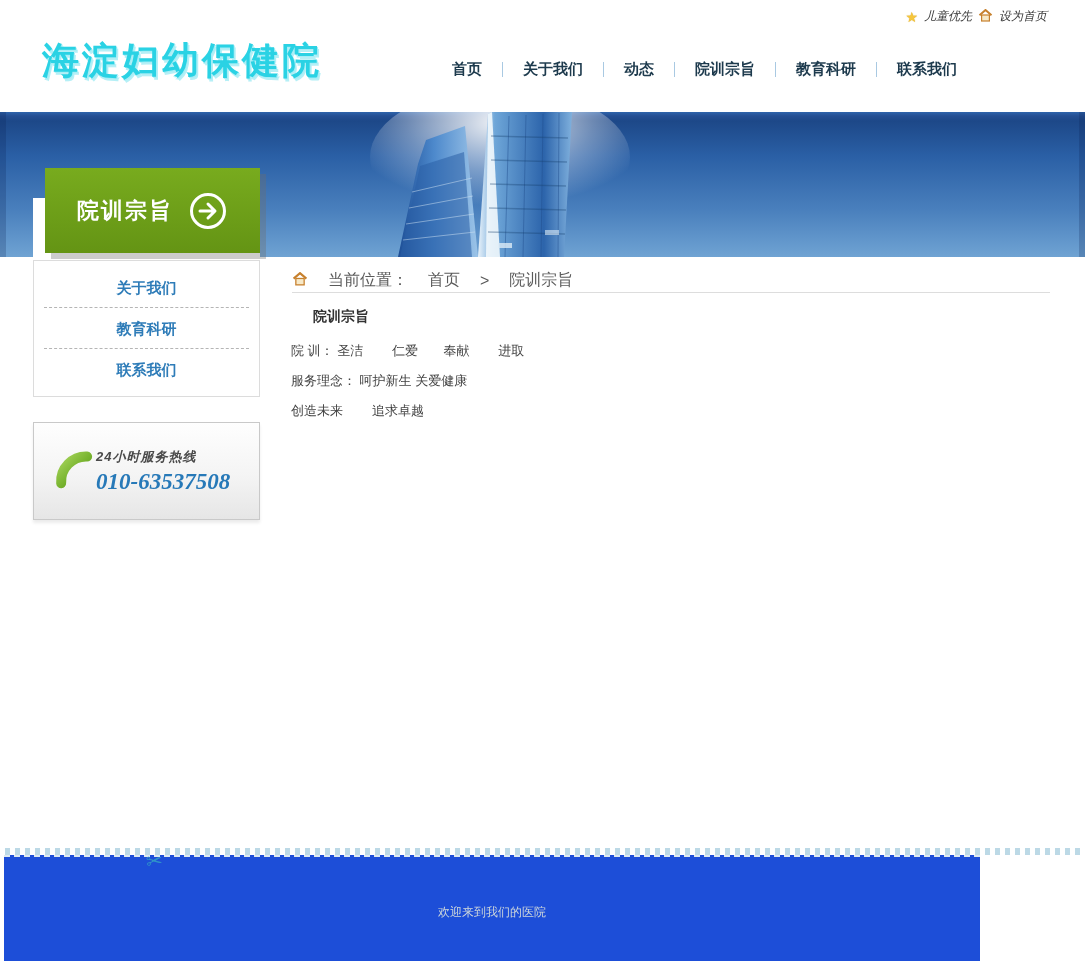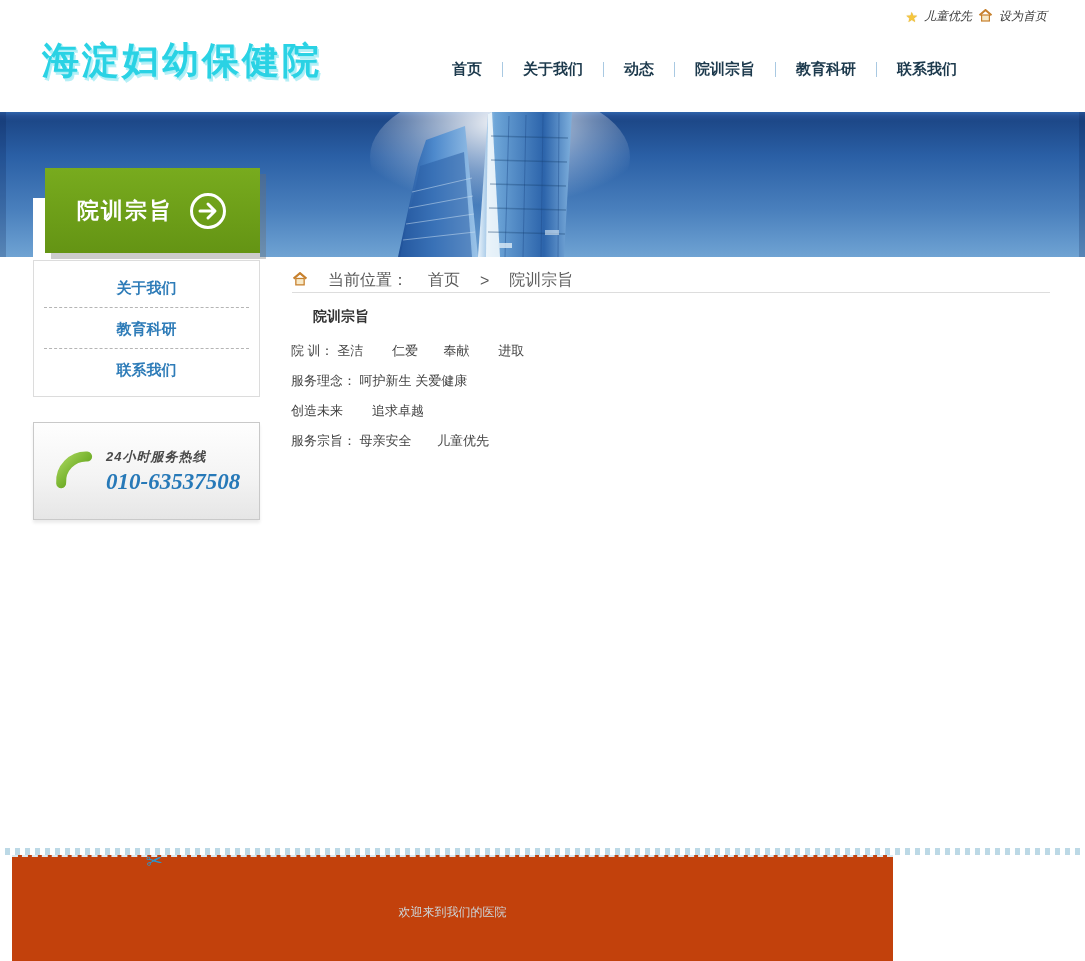--- a/index.html
+++ b/index.html
@@ -63,21 +63,21 @@
   .side-links .side-link {
     display:block; text-align:center; line-height:41px; height:41px;
     font-size:15px; font-weight:bold; color:#2e7cb8; text-decoration:none;
     border-bottom:1px dashed #b5b5b5; cursor:pointer;
   }
   .side-links .side-link:last-child { border-bottom:none; }
   .hotline {
     position:absolute; left:33px; top:422px; width:227px; height:98px;
     border:1px solid #c9c9c9;
     background:linear-gradient(180deg,#fefefe 0%,#f4f4f4 55%,#e6e6e6 100%);
-    display:flex; align-items:center; padding-left:20px; gap:10px;
+    display:flex; align-items:center; padding-left:20px; 
     box-shadow:0 3px 3px rgba(0,0,0,0.08);
   }
   .hotline-texts { display:flex; flex-direction:column; }
   .hotline-label { font-size:13px; font-weight:bold; font-style:italic; color:#4a4a4a; letter-spacing:1px; }
   .hotline-number {
     font-family:"Liberation Serif", serif; font-style:italic; font-weight:bold;
     font-size:23px; color:#2779b8; margin-top:3px;
   }
   
   .breadcrumb {
@@ -93,22 +93,22 @@
   
   .cutline {
     position:absolute; left:0; top:848px; width:1085px; height:7px;
     background:repeating-linear-gradient(90deg,#ffffff 0 5px,#bcd9e6 5px 10px);
   }
   .scissors-ico {
     position:absolute; left:146px; top:849px; font-size:20px; color:#2f93c8;
     transform:rotate(-6deg); font-style:normal; z-index:3;
   }
   .footer {
-    position:absolute; left:12px; top:855px; width:881px; height:106px;
-    background:#c2410c; border-top:2px dashed #dce9f0;
+    position:absolute; left:4px; top:855px; width:976px; height:106px;
+    background:#1d4ed8; border-top:2px dashed #dce9f0;
   }
   .footer-welcome { text-align:center; padding-top:47px; font-size:12px; color:#cdd6da; }
 </style>
 </head>
 <body>
 
 <div class="topbar">
   <span class="star-ico">★</span>
   <a>儿童优先</a>
   <span class="house-ico">
@@ -238,21 +238,20 @@
   <span>院训宗旨</span>
 </div>
 <div class="breadcrumb-rule"></div>
 
 <div class="content">
   <div class="content-title">院训宗旨</div>
   <div>
       <p class="content-line">院 训： 圣洁        仁爱       奉献        进取</p>
       <p class="content-line">服务理念： 呵护新生 关爱健康</p>
       <p class="content-line">创造未来        追求卓越</p>
-      <p class="content-line">服务宗旨： 母亲安全       儿童优先</p>
     </div>
 </div>
 
 <div class="cutline"></div>
 <span class="scissors-ico">✂</span>
 <div class="footer">
   <div class="footer-welcome">欢迎来到我们的医院</div>
 </div>
 
 </body></html>

